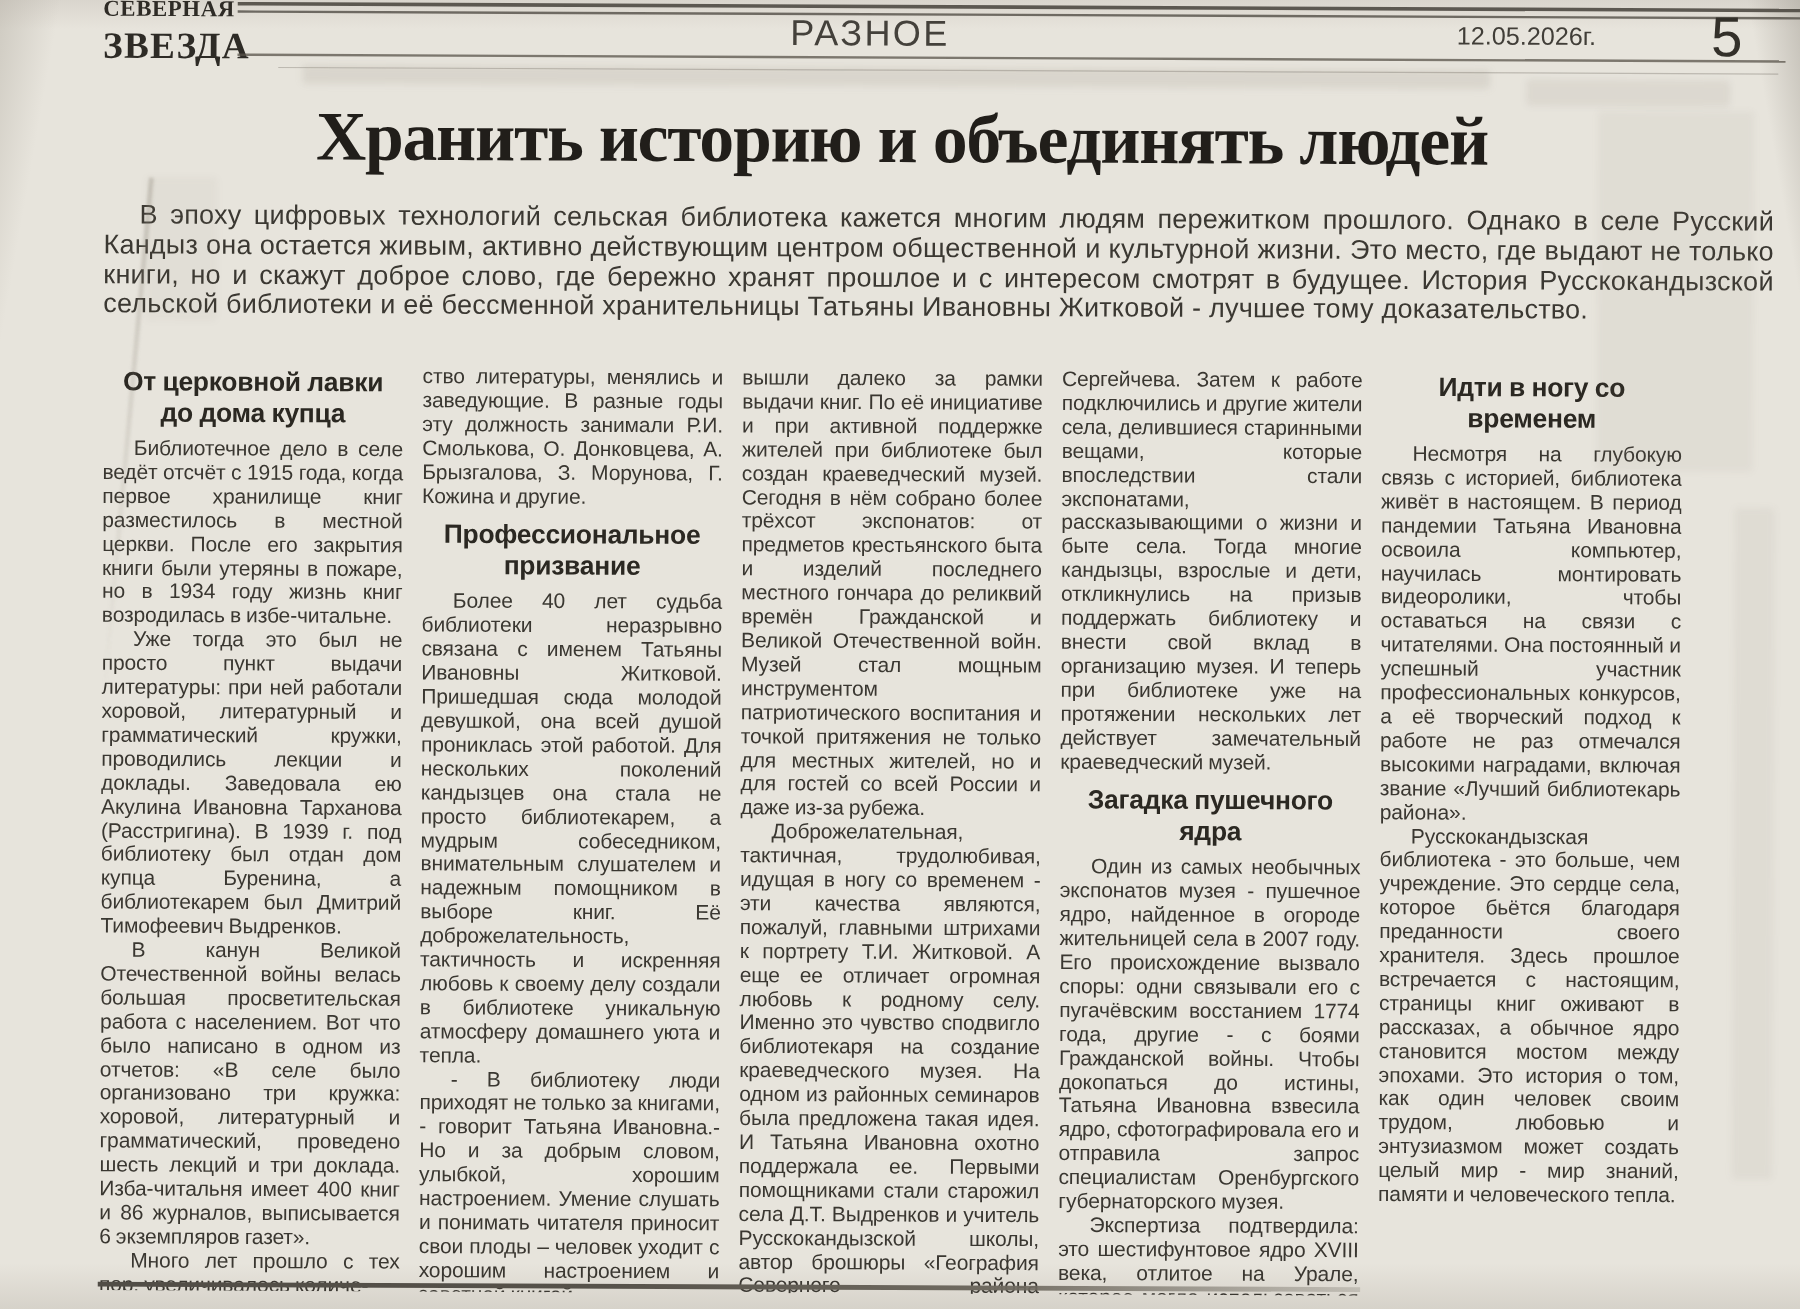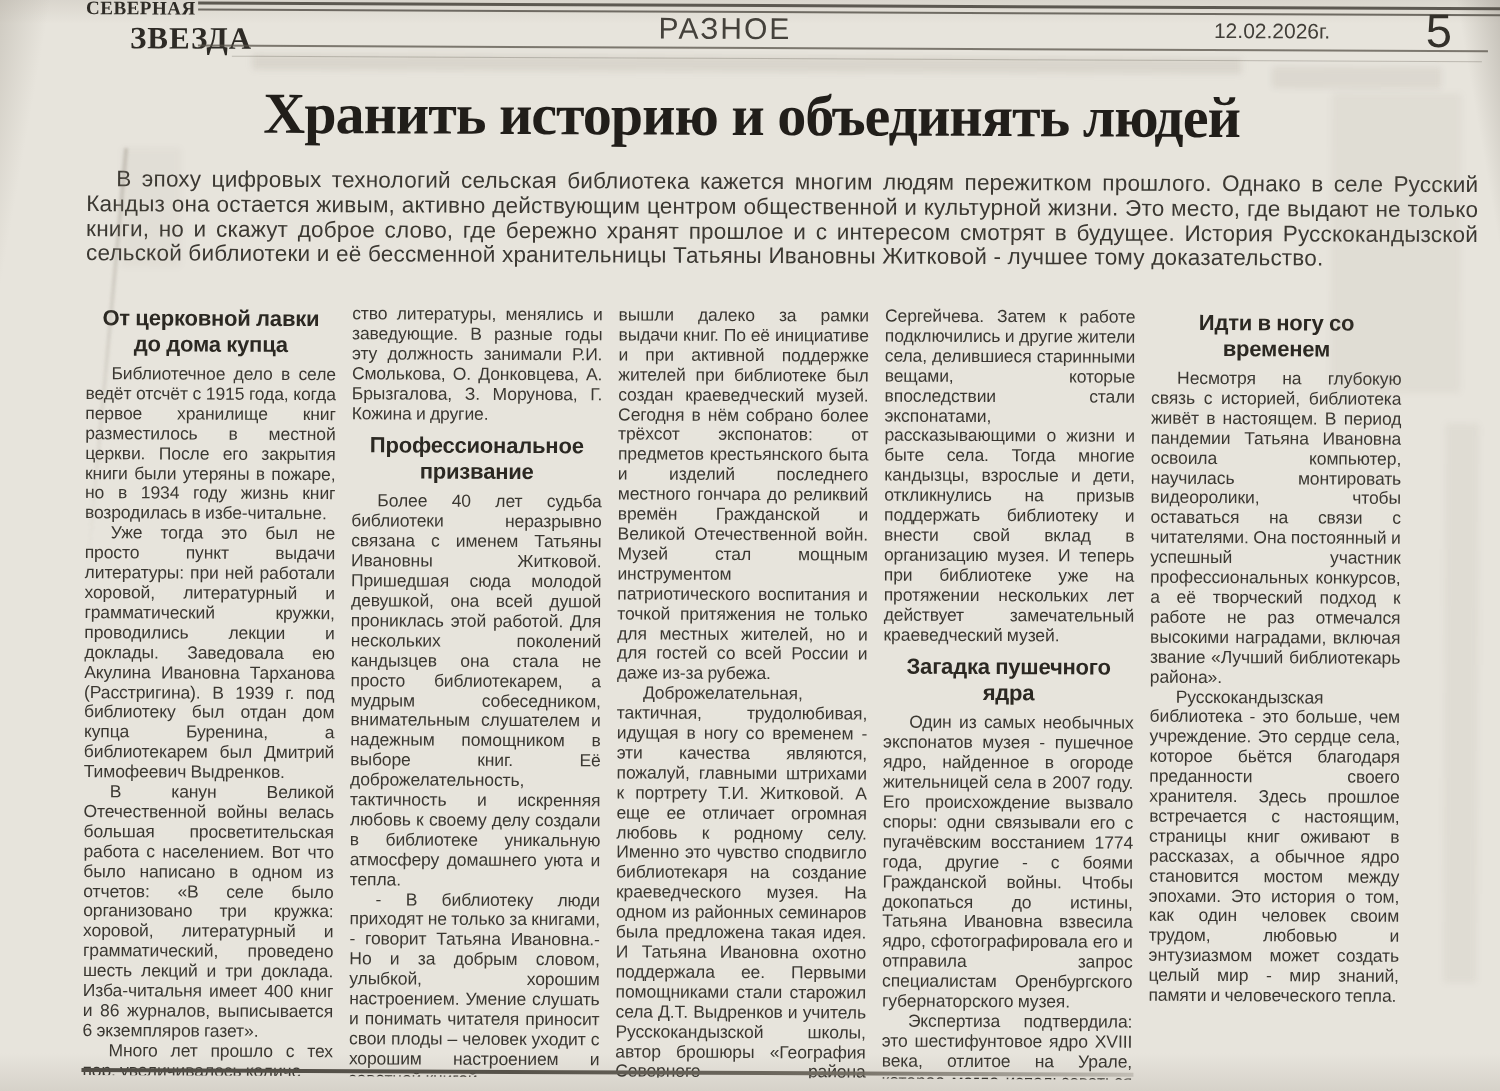--- a/index.html
+++ b/index.html
@@ -16,21 +16,21 @@
       linear-gradient(260deg, rgba(172,167,158,.6) 0%, rgba(231,228,221,0) 2.6%),
       linear-gradient(180deg, rgba(204,199,190,.5) 0%, rgba(231,228,221,0) 2.2%, rgba(231,228,221,0) 96.5%, rgba(197,192,183,.5) 100%),
       #e7e4dc;
   }
   .content { position:absolute; inset:0; transform:rotate(.25deg); transform-origin:50% 45%; color:#38352f; }
 
   
   .masthead { position:absolute; left:84px; top:1px; color:#2e2b26;
     font-family:"Liberation Serif", serif; font-weight:bold; line-height:1; }
   .masthead-l1 { font-size:19px; letter-spacing:.5px; }
-  .masthead-l2 { font-size:31px; margin-top:5px; letter-spacing:1px;margin-left:44px; }
+  .masthead-l2 { font-size:31px; margin-top:5px; letter-spacing:1px; }
   .rule-top { position:absolute; top:4px; left:196px; right:0; height:9px;
     border-top:3px solid rgba(70,66,59,.85); border-bottom:2px solid rgba(82,78,70,.8); }
   .section-label { position:absolute; top:12px; left:0; width:1446px; text-align:center;
     font-size:30px; letter-spacing:2px; color:#44413b; }
   .date-label { position:absolute; top:17px; right:172px; font-size:21px; color:#413e38; }
   .page-number { position:absolute; top:0px; right:50px; font-size:47px; color:#33302a; }
   .rule-mid  { position:absolute; top:47px; left:196px; right:14px; height:2px; background:rgba(88,83,74,.75); }
   .rule-mid2 { position:absolute; top:58px; left:230px; right:20px; height:1px; background:rgba(110,104,94,.35); }
 
   
@@ -72,21 +72,21 @@
 <div class="page">
   <div class="content">
 
     <div class="masthead">
       <div class="masthead-l1">СЕВЕРНАЯ</div>
       <div class="masthead-l2">ЗВЕЗДА</div>
     </div>
 
     <div class="rule-top"></div>
     <div class="section-label">РАЗНОЕ</div>
-    <div class="date-label">12.02.2026г.</div>
+    <div class="date-label">12.05.2026г.</div>
     <div class="page-number">5</div>
     <div class="rule-mid"></div>
     <div class="rule-mid2"></div>
 
     <h1 class="headline">Хранить историю и объединять людей</h1>
 
     <p class="lead">В эпоху цифровых технологий сельская библиотека кажется многим людям пережитком прошлого. Однако в селе Русский Кандыз она остается живым, активно действующим центром общественной и культурной жизни. Это место, где выдают не только книги, но и скажут доброе слово, где бережно хранят прошлое и с интересом смотрят в будущее. История Русскокандызской сельской библиотеки и её бессменной хранительницы Татьяны Ивановны Житковой - лучшее тому доказательство.</p>
 
     <div class="columns">
         <div class="column">

